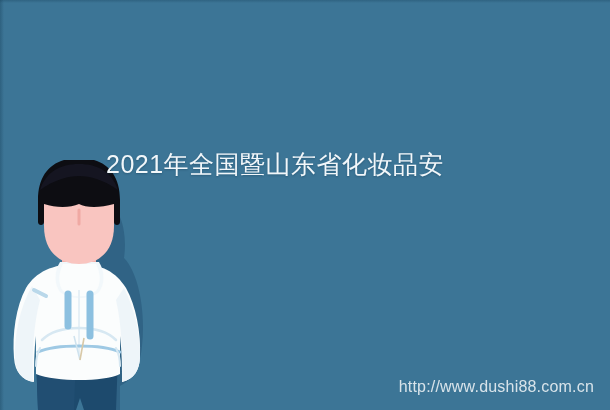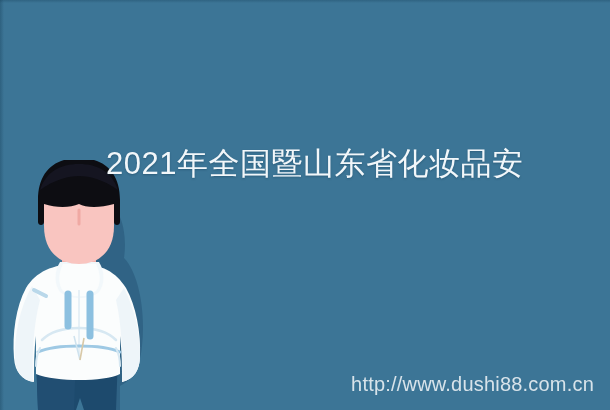--- a/index.html
+++ b/index.html
@@ -41,36 +41,36 @@
   }
   #figure svg { display: block; }
 
   
   #headline {
     position: absolute;
     left: 106px;
     top: 140px;
     width: 496px;
     color: #f2f7fa;
-    font-size: 31px;
+    font-size: 25px;
     line-height: 48px;
     letter-spacing: 0.5px;
     font-weight: 400;
     text-shadow: 0 1px 2px rgba(15,50,72,0.35);
     white-space: nowrap;
   }
   #headline .line { display: block; }
 
   
   #watermark {
     position: absolute;
     right: 16px;
     bottom: 14px;
     color: rgba(255,255,255,0.80);
-    font-size: 20px;
+    font-size: 16px;
     letter-spacing: 0.2px;
     font-family: "Liberation Sans", "DejaVu Sans", sans-serif;
   }
 </style>
 </head>
 <body>
 
 <div id="banner">
 
   <div class="edge-left"></div>

